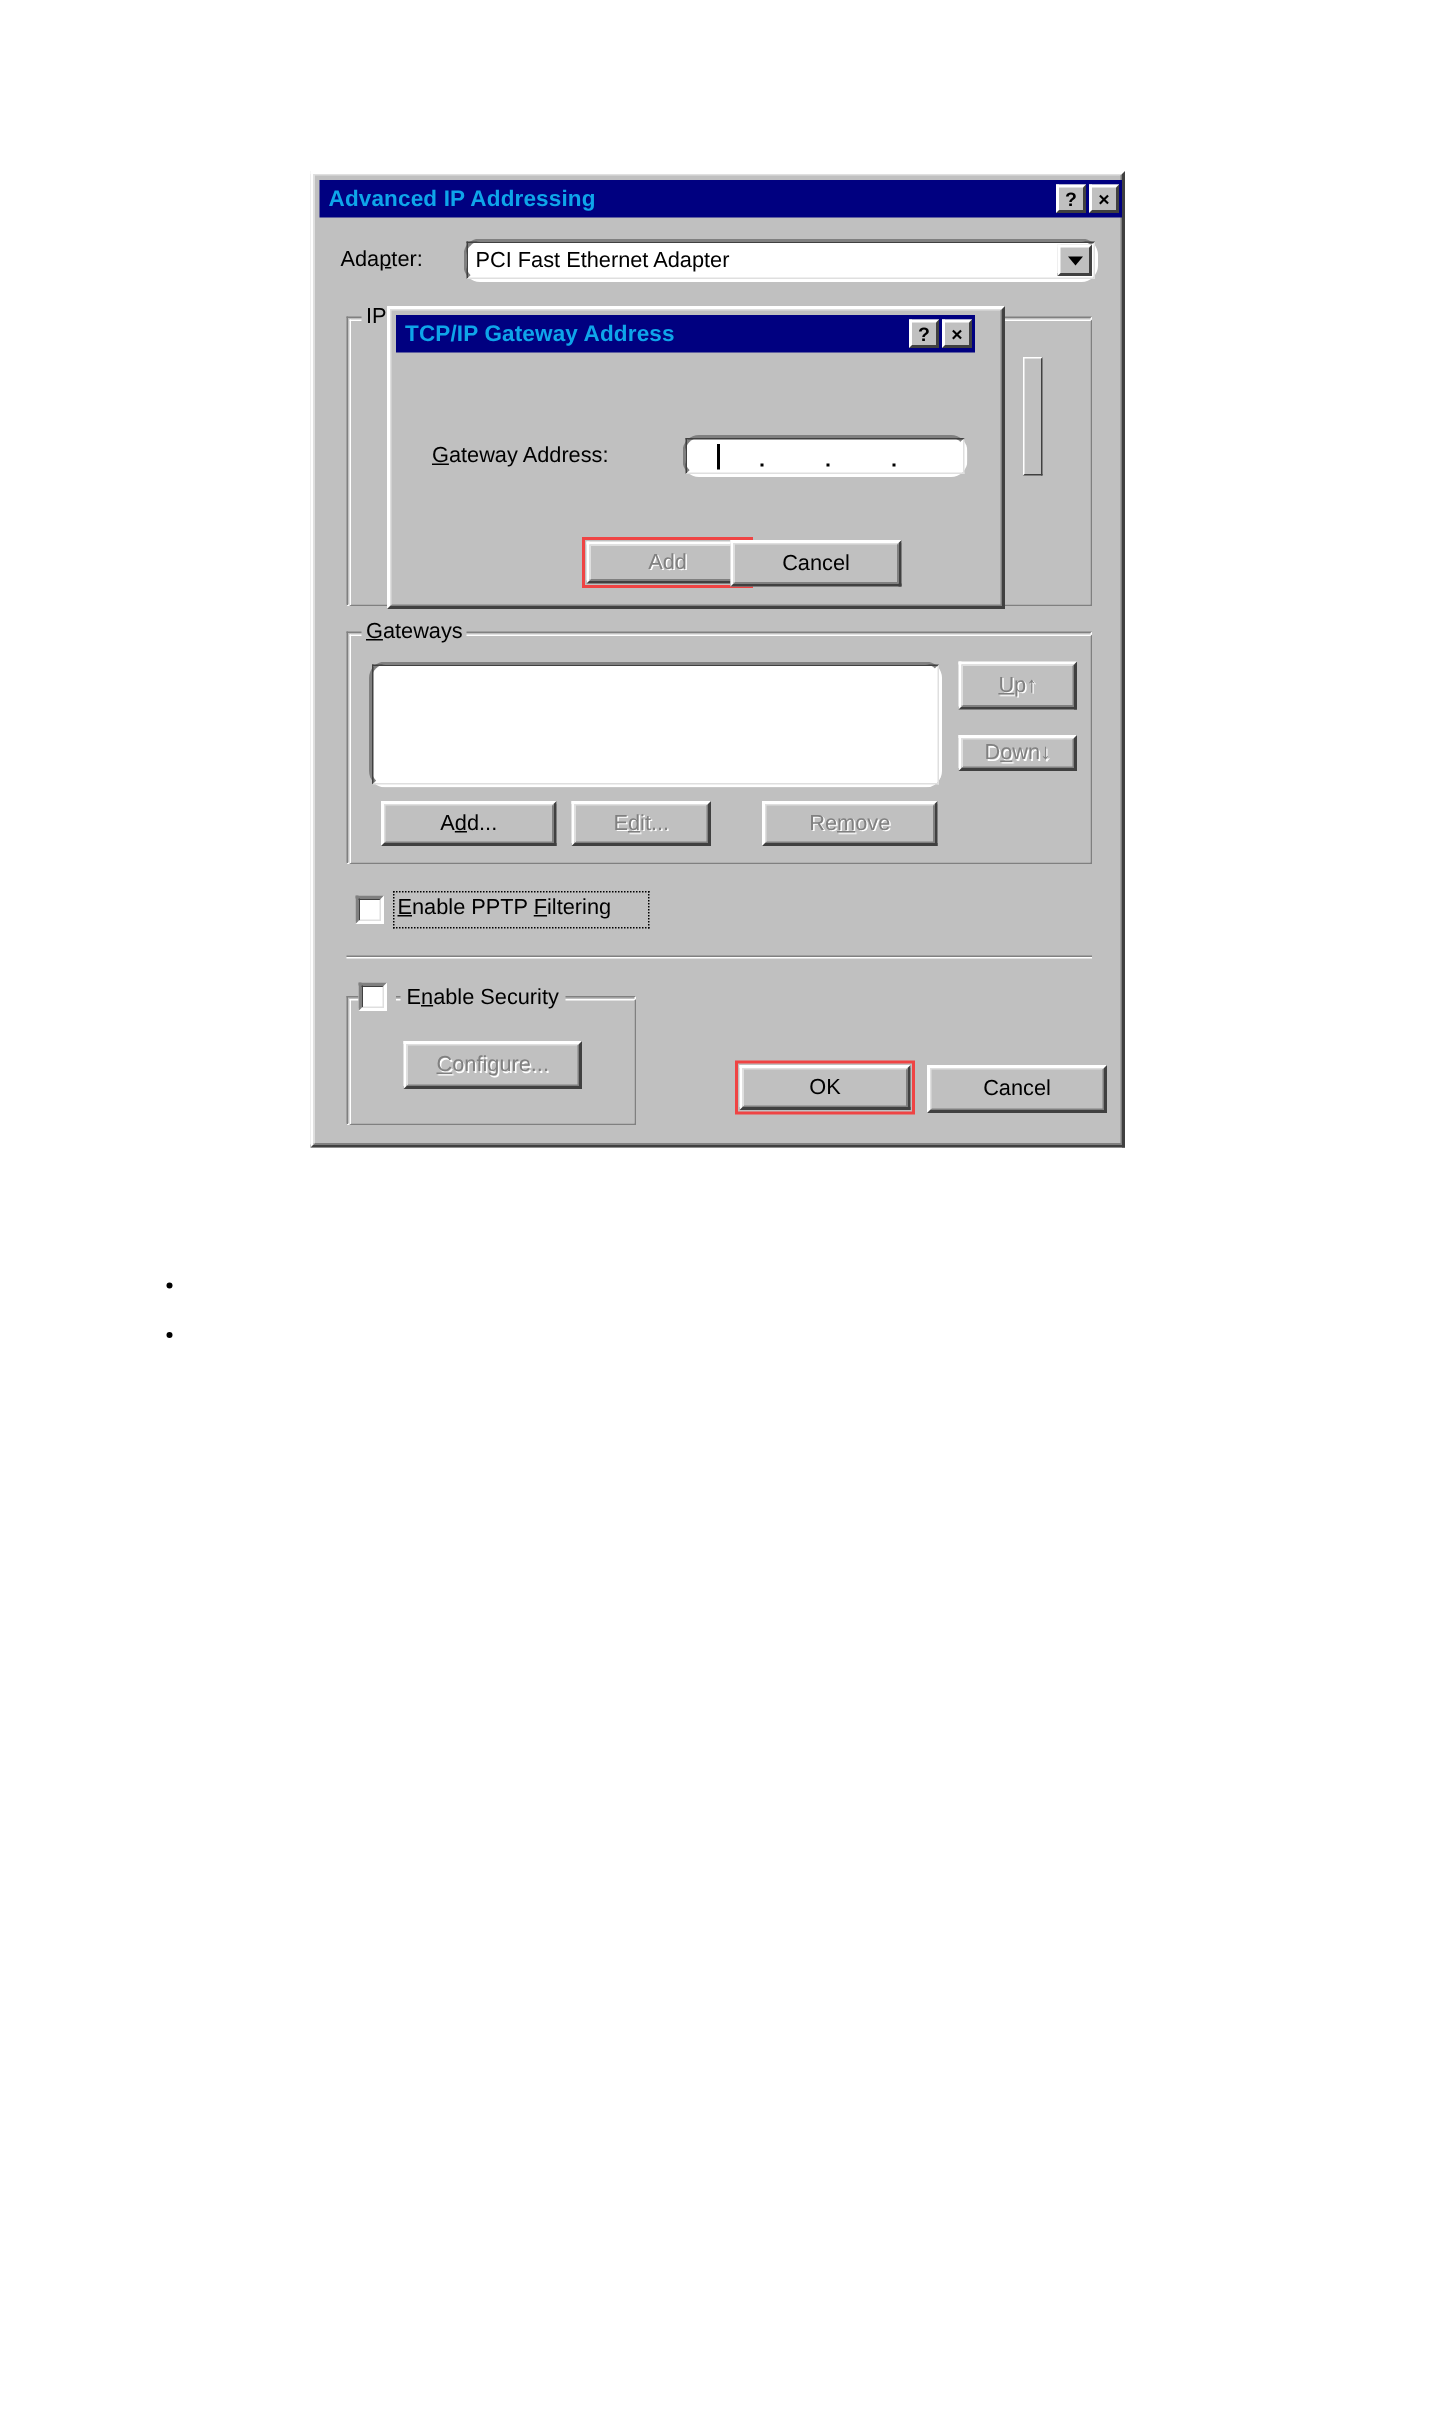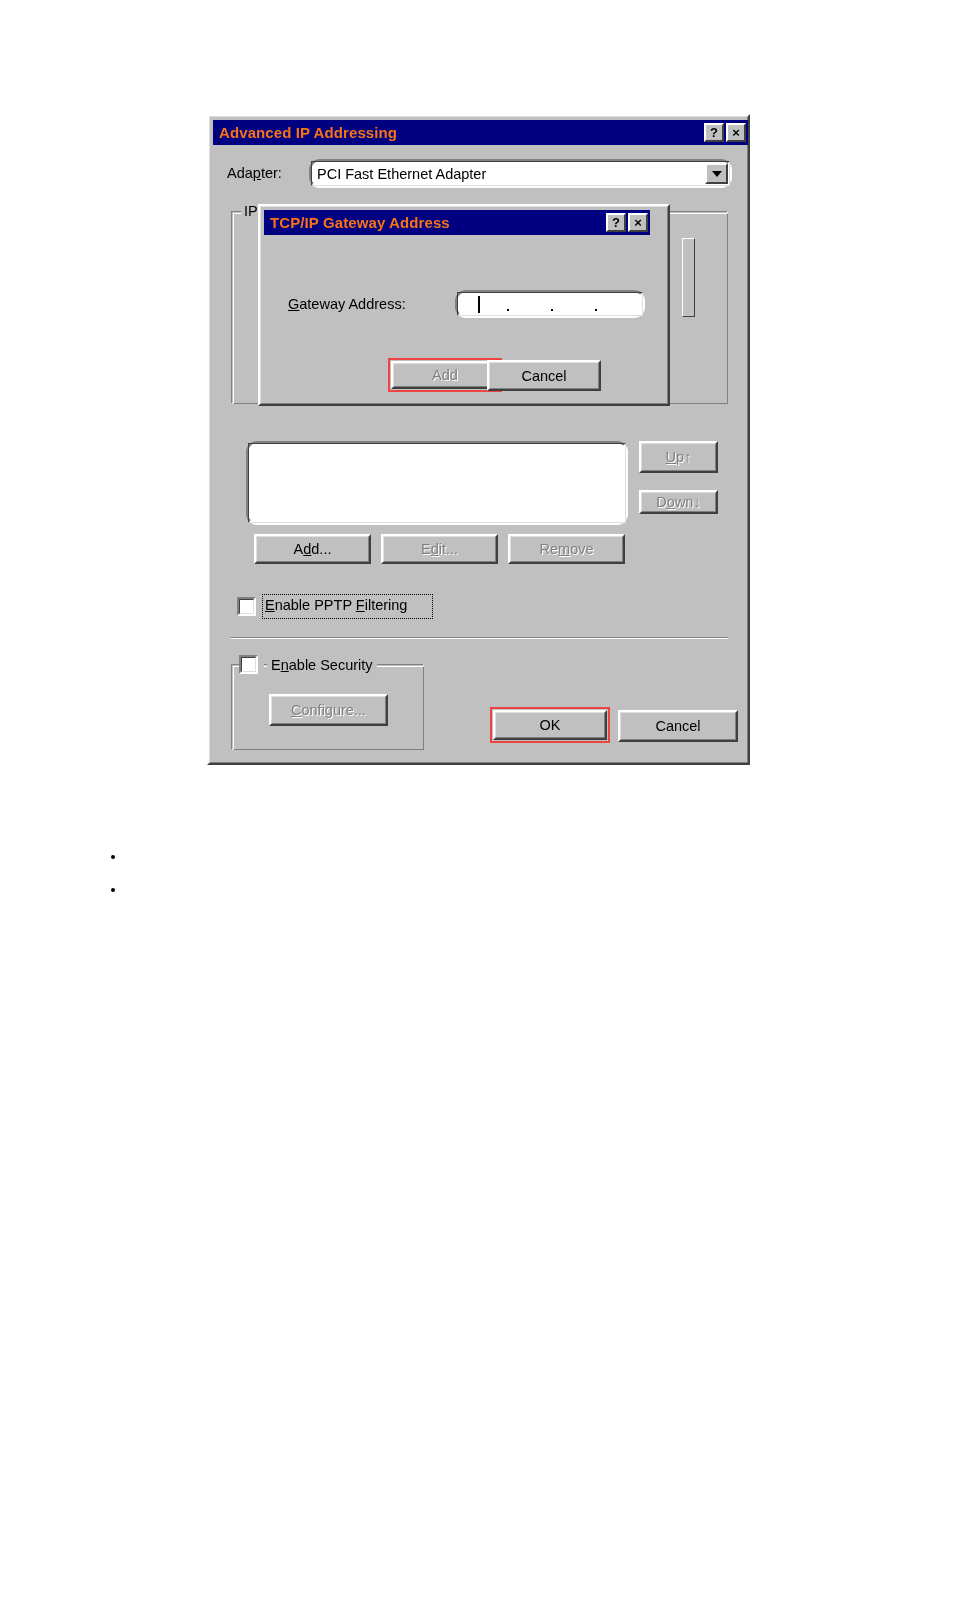--- a/index.html
+++ b/index.html
@@ -38,21 +38,21 @@
 
   .titlebar {
     position: absolute;
     background: #000080;
     display: flex;
     align-items: center;
     padding: 0 2px 0 6px;
     box-sizing: border-box;
   }
   .titlebar-text {
-    color: #f97316;
+    color: #0ea5e9;
     font-size: 15px;
     font-weight: bold;
     letter-spacing: 0.1px;
     white-space: nowrap;
     flex: 1;
   }
   .tb-btn {
     width: 20px;
     height: 19px;
     background: #c0c0c0;
@@ -321,41 +321,44 @@
       <span class="tri"></span>
     </div>
   </div>
 
   <div class="group" style="left:22px; top:95px; width:497px; height:193px;">
     <div class="group-title">IP</div>
   </div>
 
   <div class="scroll-sliver" style="left:473px; top:122px; width:13px; height:79px;"></div>
 
+  <div class="group" style="left:22px; top:305px; width:497px; height:155px;">
+    <div class="group-title"><u>G</u>ateways</div>
+  </div>
 
   <div class="sunken" style="left:37px; top:325px; width:382px; height:84px;">
     <div class="sunken-in"></div>
   </div>
 
   <div class="btn disabled" style="left:430px; top:325px; width:79px; height:32px;">
     <div class="btn-in"></div>
     <span class="cap"><u>U</u>p↑</span>
   </div>
 
   <div class="btn disabled" style="left:430px; top:374px; width:79px; height:24px;">
     <div class="btn-in"></div>
     <span class="cap">D<u>o</u>wn↓</span>
   </div>
 
   <div class="btn" style="left:45px; top:418px; width:117px; height:30px;">
     <div class="btn-in"></div>
     <span class="cap">A<u>d</u>d...</span>
   </div>
 
-  <div class="btn disabled" style="left:172px; top:418px; width:117px; height:30px;justify-content:center;">
+  <div class="btn disabled" style="left:172px; top:418px; width:93px; height:30px;justify-content:center;">
     <div class="btn-in"></div>
     <span class="cap">E<u>d</u>it...</span>
   </div>
 
   <div class="btn disabled" style="left:299px; top:418px; width:117px; height:30px;text-align:center;">
     <div class="btn-in"></div>
     <span class="cap">Re<u>m</u>ove</span>
   </div>
 
   <div class="cbox" style="left:28px; top:481px;"></div>

